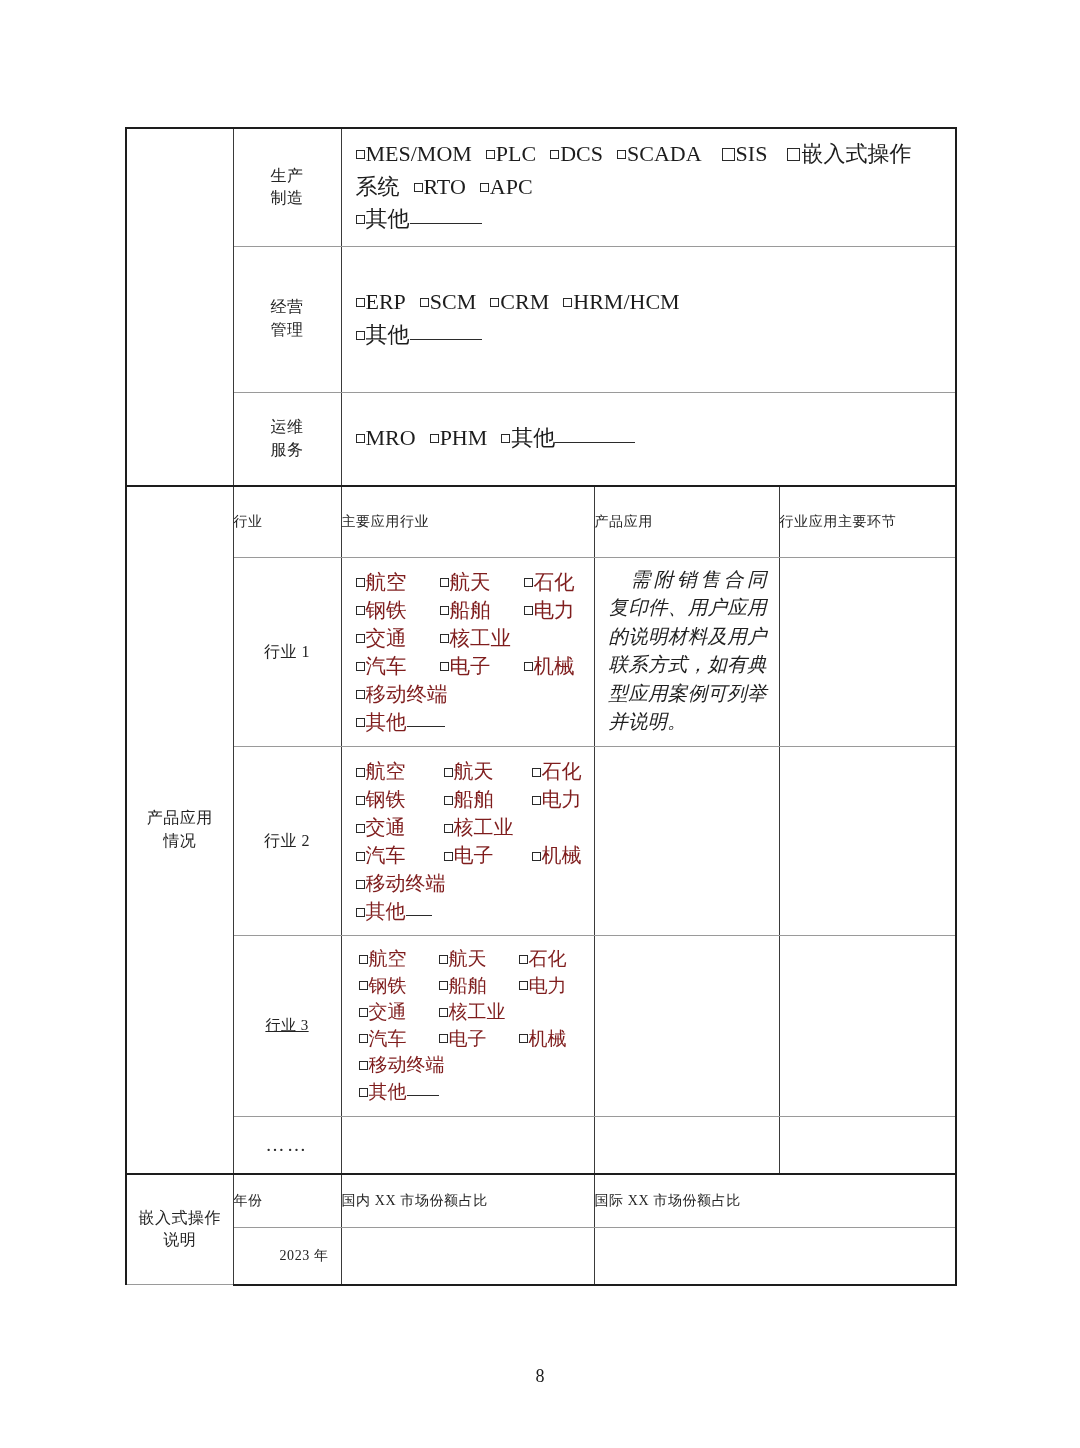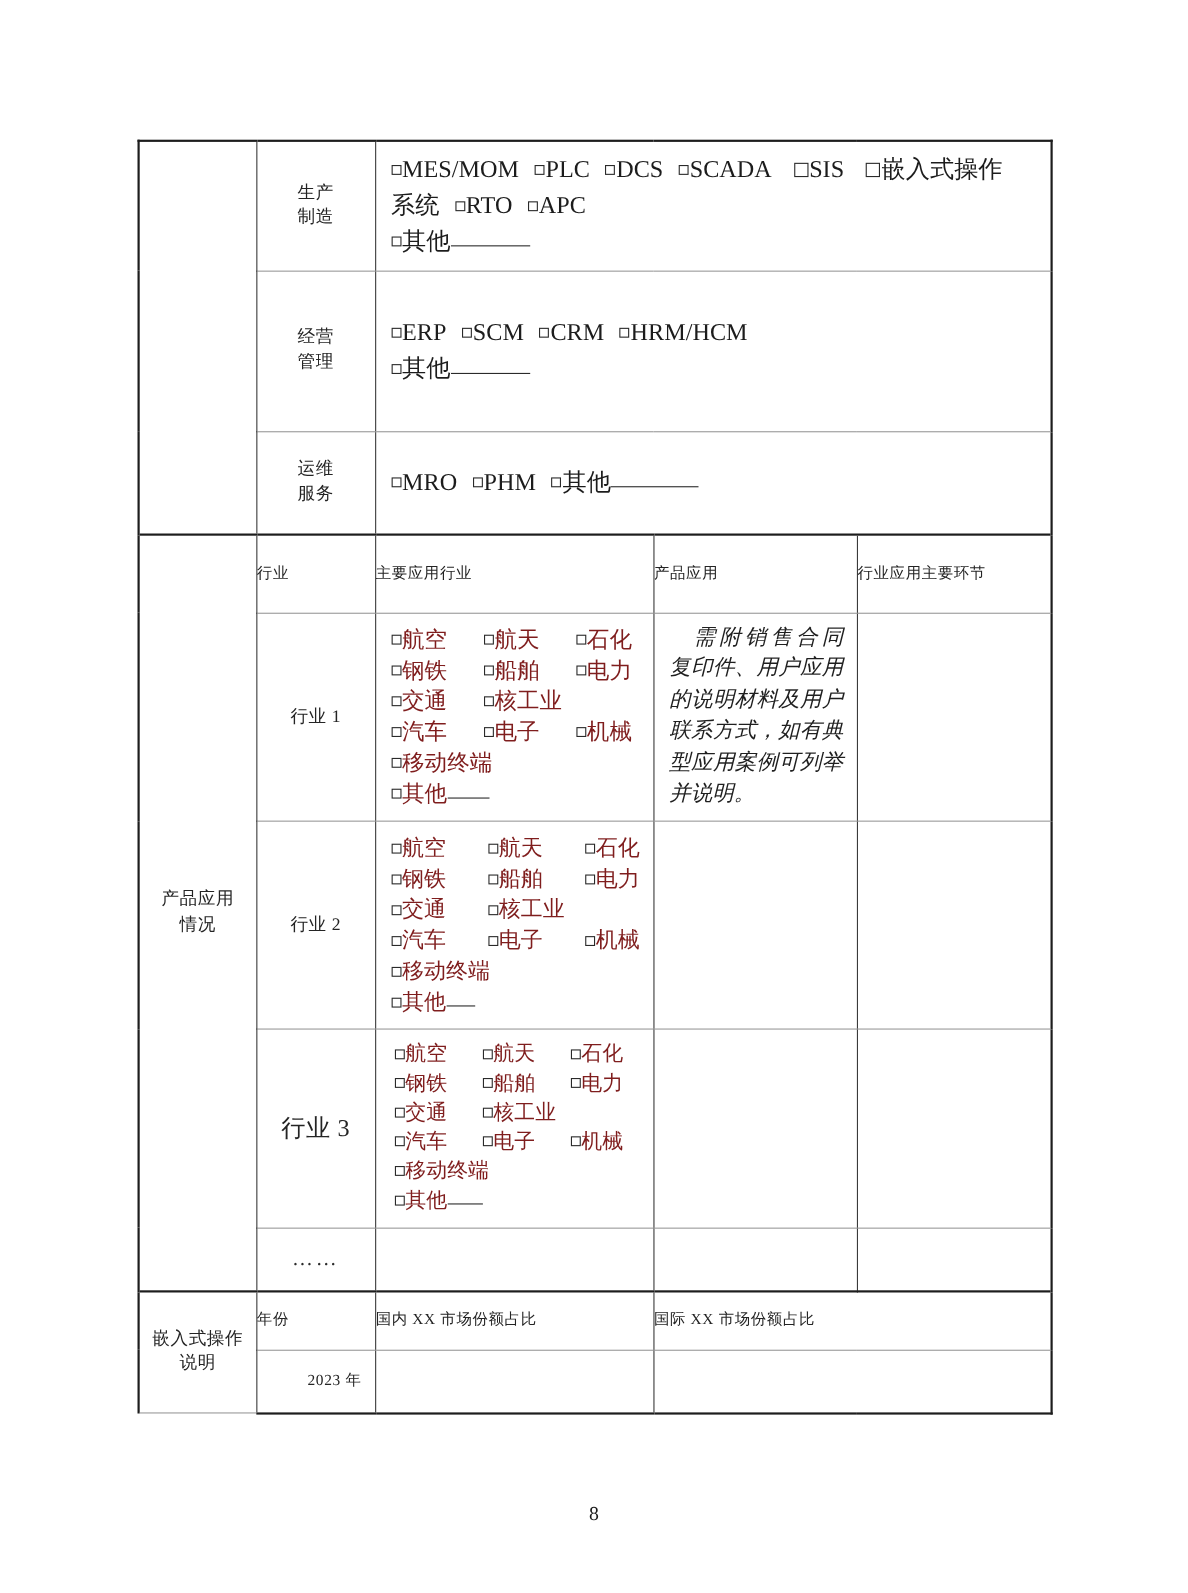--- a/index.html
+++ b/index.html
@@ -50,21 +50,21 @@
   
   .vsep-r { border-right: 1.6px solid #3a3a3a !important; }
 
   .lbl {
     text-align: center;
     font-size: 16px;
     line-height: 1.42;
     letter-spacing: 0.5px;
     color: #242424;
   }
-  .lbl-2 { font-size: 22px; }
+  .lbl-2 { font-size: 15px; text-decoration: underline; }
 
   .cellpad {
     padding: 9px 12px 10px 14px;
     font-size: 22px;
     line-height: 1.48;
     color: #1c1c1c;
   }
 
   .hdr {
     text-align: left;

